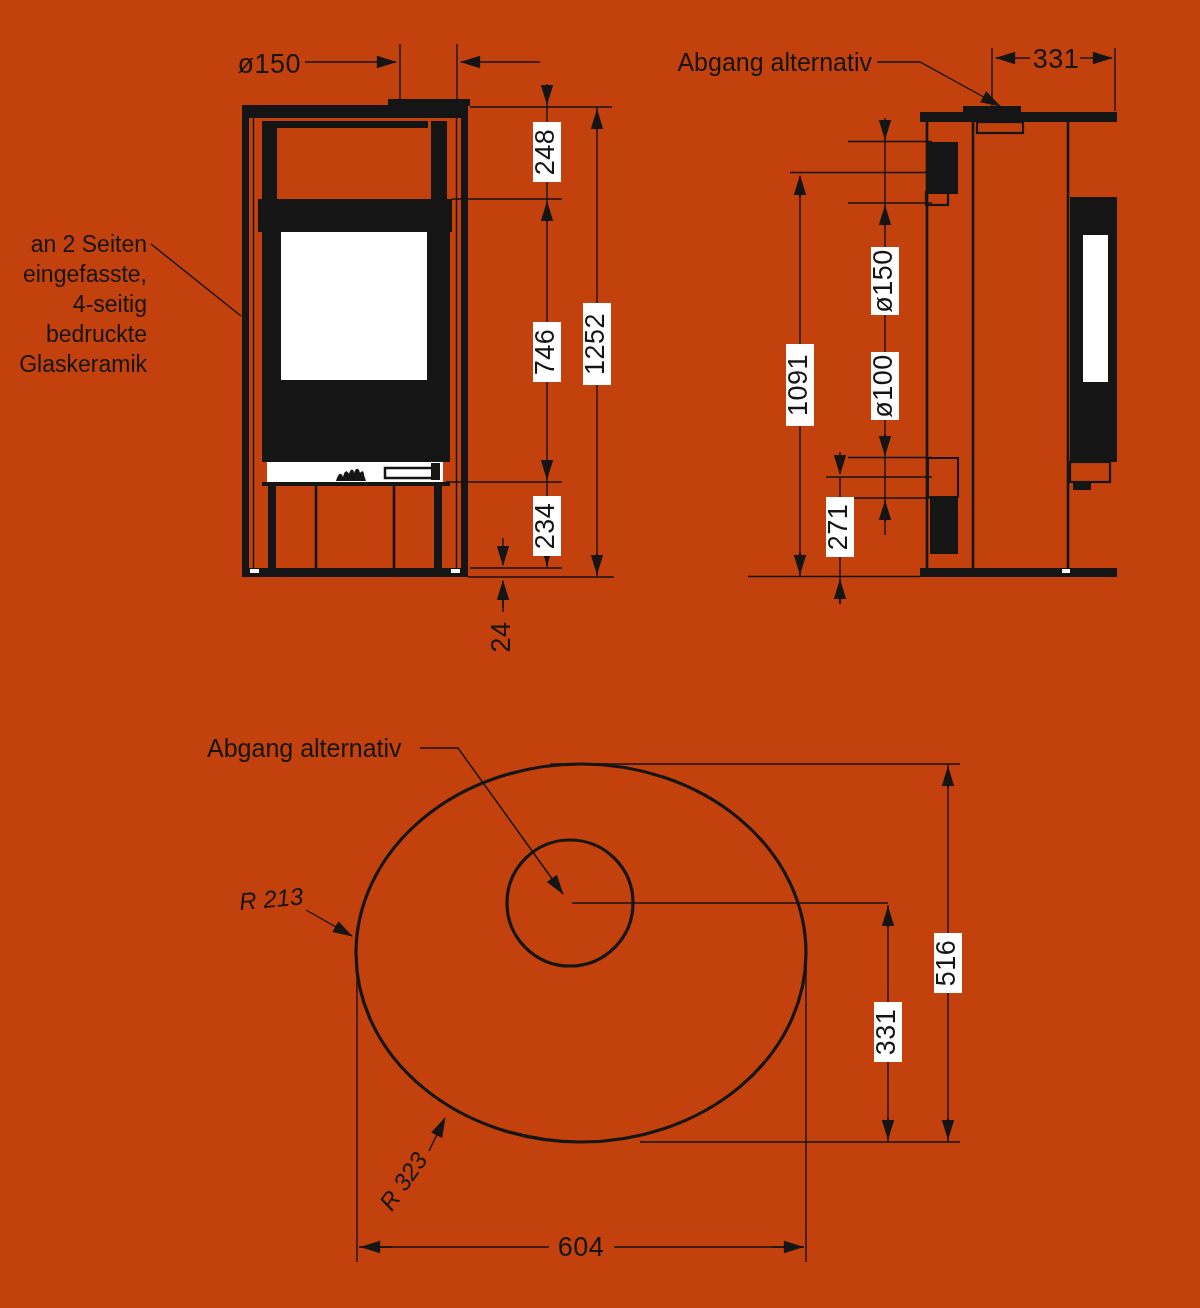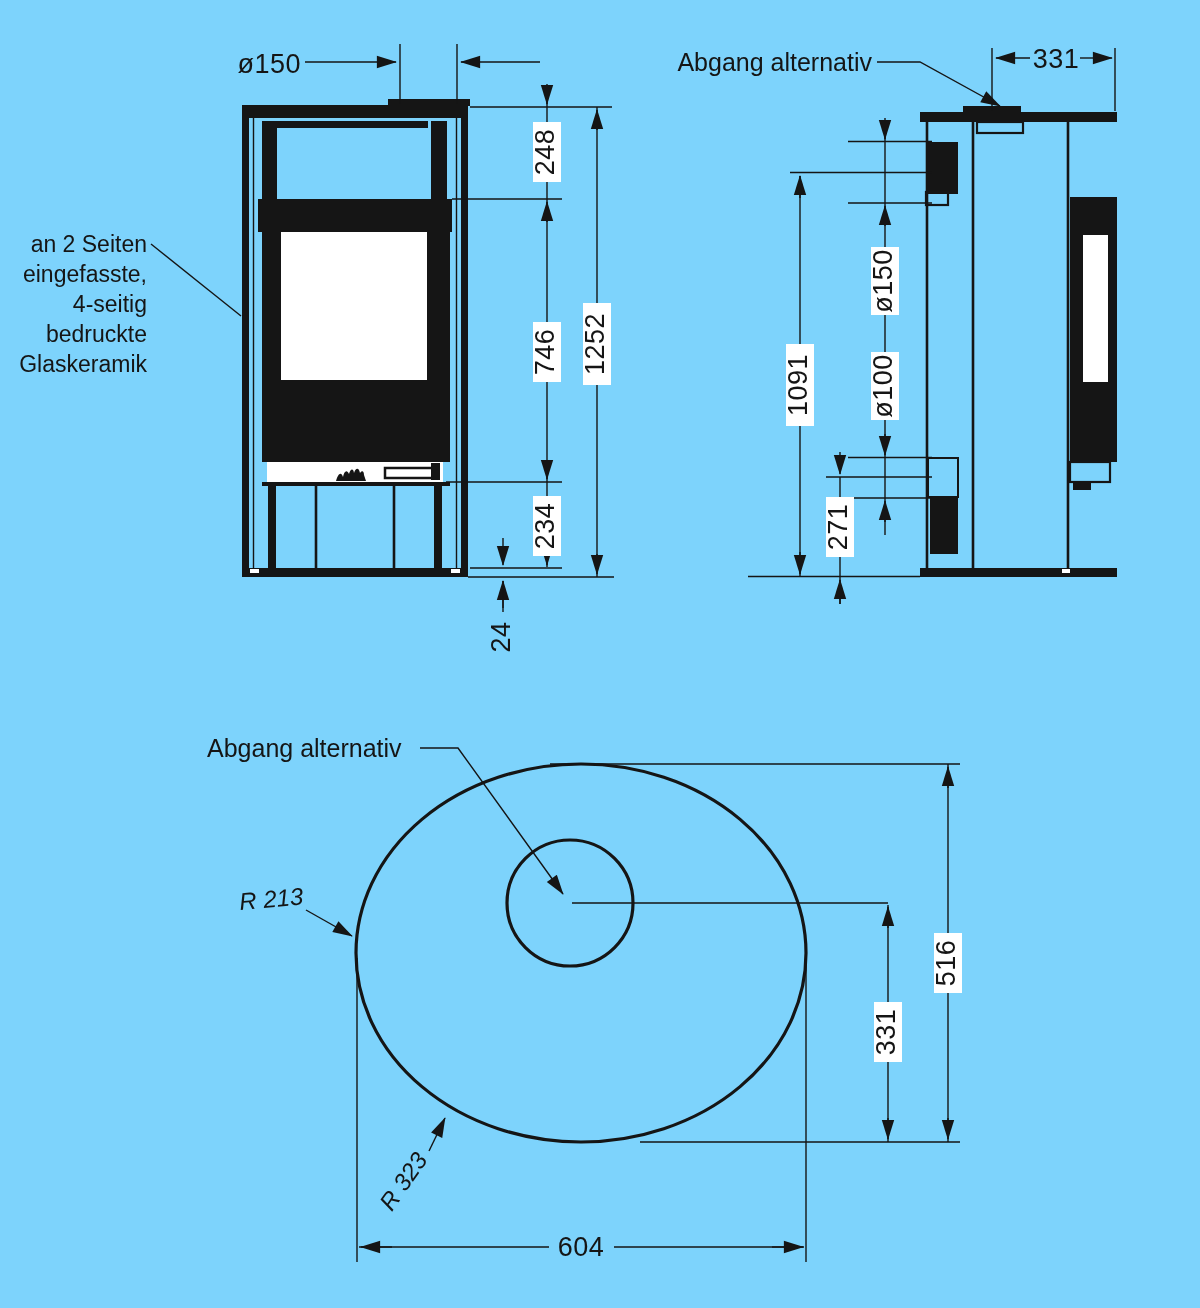--- a/index.html
+++ b/index.html
@@ -1,16 +1,16 @@
 <!DOCTYPE html>
 <html><head>
 <meta charset="utf-8">
 <style>
   html,body{margin:0;padding:0;background:#ffffff;}
-  .page{width:1200px;height:1308px;background:#7dd3fc;position:relative;font-family:"Liberation Sans",sans-serif;}
+  .page{width:1200px;height:1308px;background:#c2410c;position:relative;font-family:"Liberation Sans",sans-serif;}
   svg{display:block;}
   .ink{stroke:#151515;fill:none;}
   .fill{fill:#151515;stroke:none;}
   .paper{fill:#ffffff;stroke:none;}
   .thin{stroke:#151515;stroke-width:1.4;fill:none;}
   .med{stroke:#151515;stroke-width:2.6;fill:none;}
   .arr{stroke:#151515;stroke-width:1.4;fill:none;}
   text{fill:#151515;font-family:"Liberation Sans",sans-serif;}
   .dim{font-size:27px;letter-spacing:0.5px;}
   .lbl{font-size:25px;}

